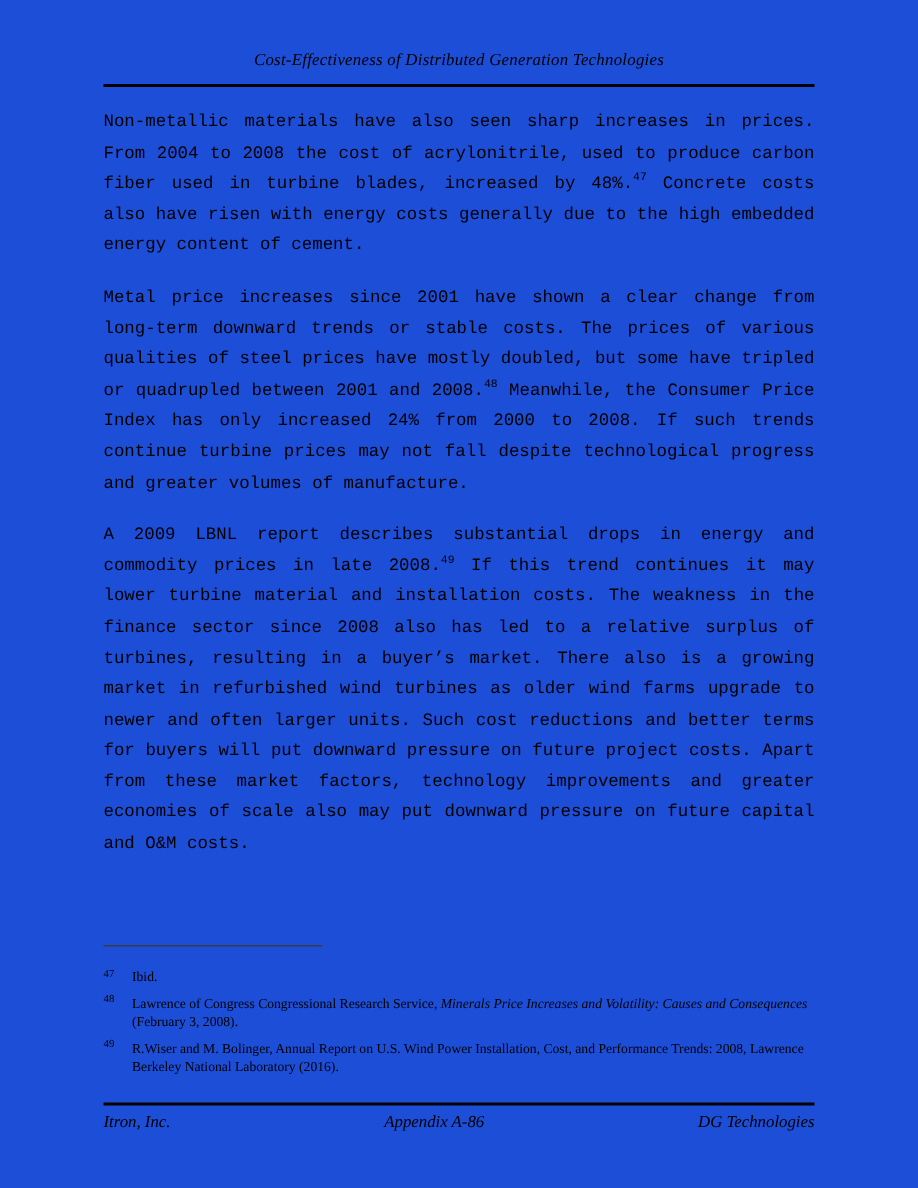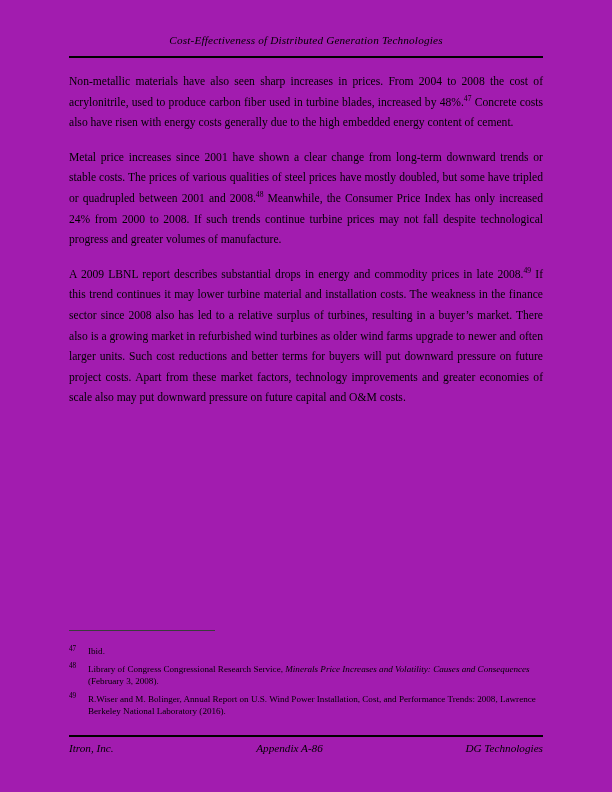--- a/index.html
+++ b/index.html
@@ -8,21 +8,21 @@
     background: #ffffff;
   }
   body {
     font-family: "Liberation Serif", "DejaVu Serif", serif;
     color: #000000;
   }
   .page {
     position: relative;
     width: 612px;
     height: 792px;
-    background: #a21caf;
+    background: #1d4ed8;
     overflow: hidden;
     box-sizing: border-box;
   }
 
   
   .header {
     position: absolute;
     left: 69px;
     top: 33px;
     width: 474px;
@@ -43,20 +43,21 @@
     height: 0;
     border-top: 2px solid #000000;
   }
 
   
   .body-col {
     position: absolute;
     left: 69px;
     top: 72px;
     width: 474px;
+    font-family: Liberation Mono, monospace;
   }
   p.para {
     margin: 0 0 14px 0;
     font-size: 11.6px;
     line-height: 20.6px;
     text-align: justify;
     text-justify: inter-word;
     hyphens: none;
   }
   p.para:last-child { margin-bottom: 0; }
@@ -141,21 +142,21 @@
     <p class="para"><span>A 2009 LBNL report describes substantial drops in energy and commodity prices in late 2008.</span><sup class="fnref">49</sup><span>  If this trend continues it may lower turbine material and installation costs.  The weakness in the finance sector since 2008 also has led to a relative surplus of turbines, resulting in a buyer’s market.  There also is a growing market in refurbished wind turbines as older wind farms upgrade to newer and often larger units.  Such cost reductions and better terms for buyers will put downward pressure on future project costs.  Apart from these market factors, technology improvements and greater economies of scale also may put downward pressure on future capital and O&amp;M costs.</span></p>
 
   </div>
 
   <div class="fn-rule"></div>
 
   <div class="footnotes">
 
     <div class="fn"><span class="fn-num">47</span><span>Ibid.</span><span class="ital"></span><span></span></div>
 
-    <div class="fn"><span class="fn-num">48</span><span>Library of Congress Congressional Research Service, </span><span class="ital">Minerals Price Increases and Volatility:  Causes and Consequences</span><span> (February 3, 2008).</span></div>
+    <div class="fn"><span class="fn-num">48</span><span>Lawrence of Congress Congressional Research Service, </span><span class="ital">Minerals Price Increases and Volatility:  Causes and Consequences</span><span> (February 3, 2008).</span></div>
 
     <div class="fn"><span class="fn-num">49</span><span>R.Wiser and M.  Bolinger, Annual Report on U.S.  Wind Power Installation, Cost, and Performance Trends: 2008, Lawrence Berkeley National Laboratory (2016).</span><span class="ital"></span><span></span></div>
 
   </div>
 
   <div class="footer-rule"></div>
 
   <div class="footer">
     <div class="footer-left">Itron, Inc.</div>
     <div class="footer-center">Appendix A-86</div>

